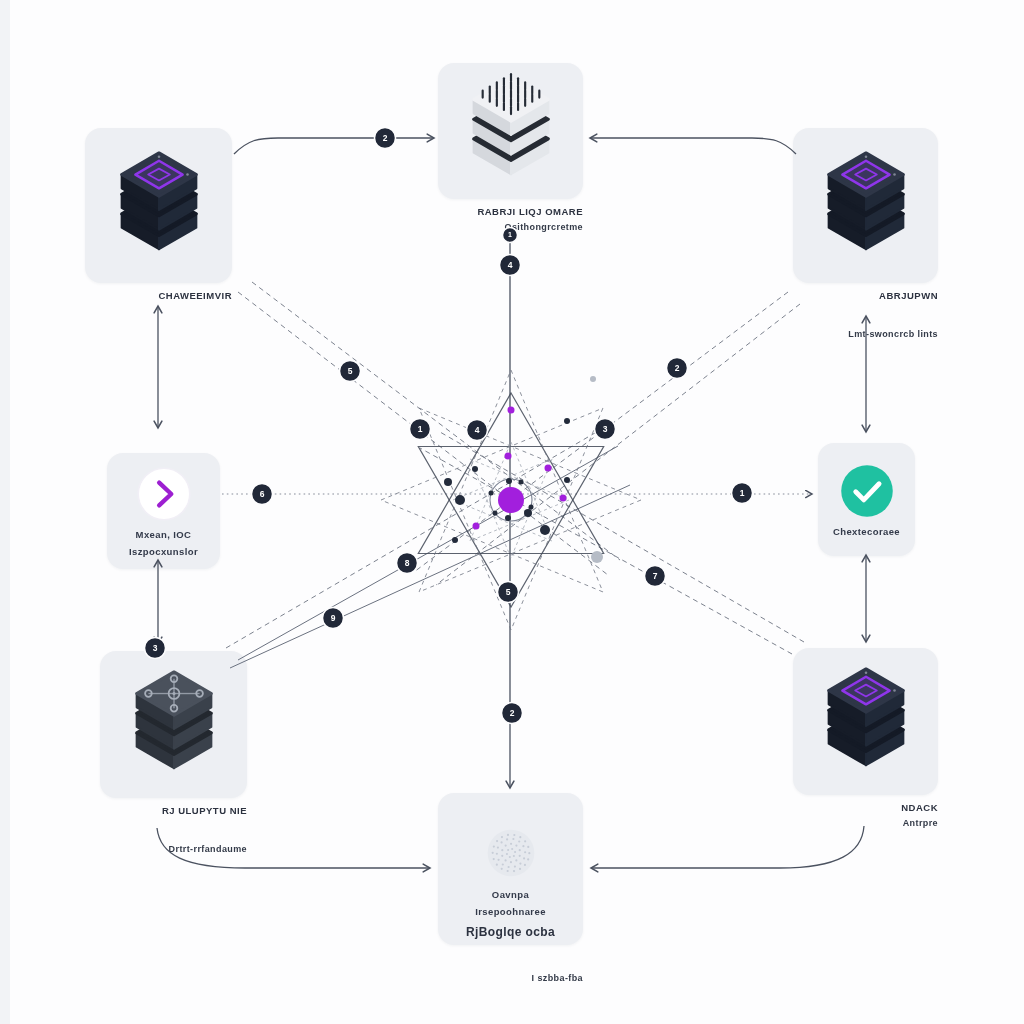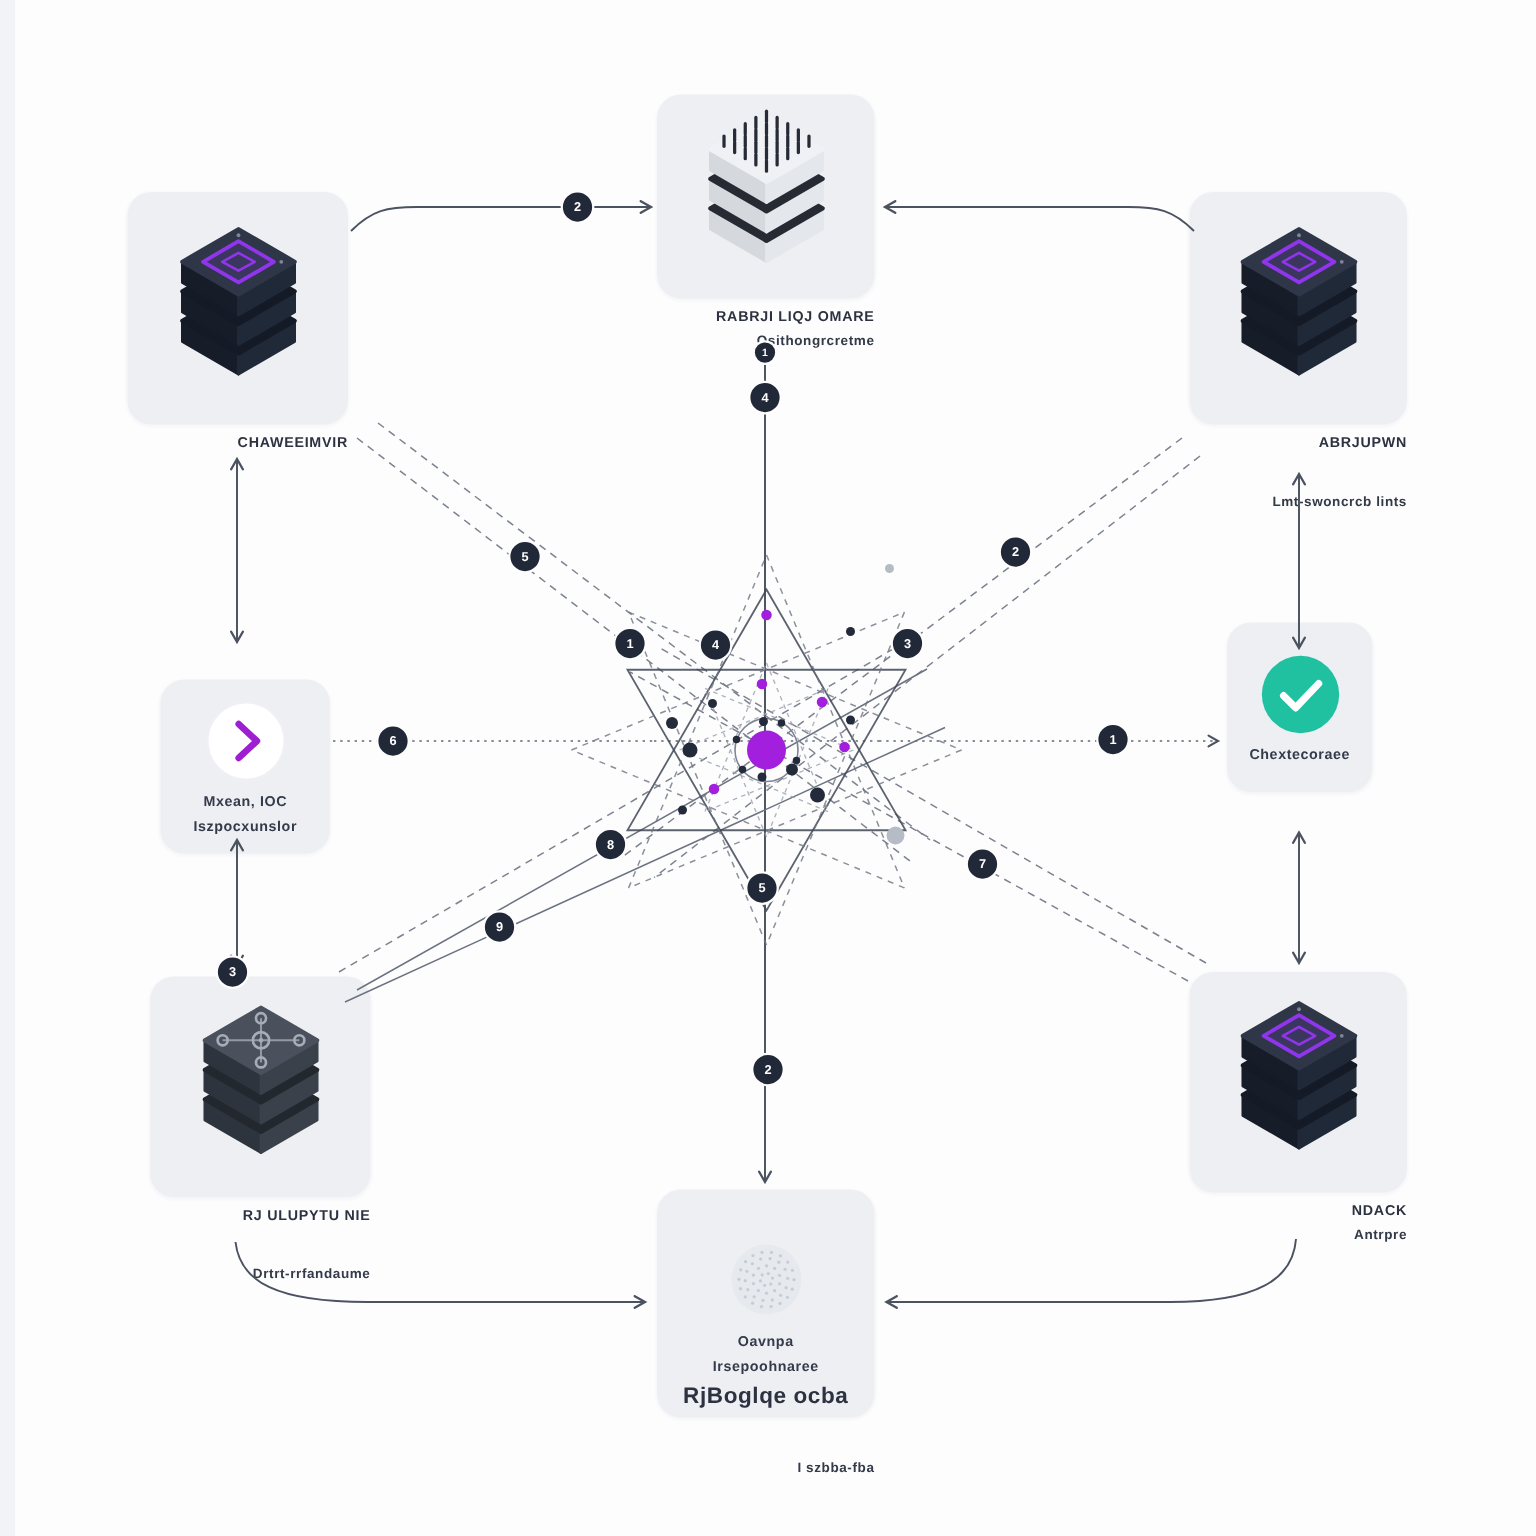--- a/index.html
+++ b/index.html
@@ -21,21 +21,21 @@
   .below{text-align:right;margin-top:7px;}
   .nl{font-size:9.5px;font-weight:700;color:#2c3240;letter-spacing:.5px;}
   .ns{font-size:9px;font-weight:600;color:#333a48;letter-spacing:.4px;margin-top:5px;}
   .ns:empty,.nl:empty{display:none;}
   .u{margin-top:28px;}
   .inner{text-align:center;}
   .il{font-size:9.5px;font-weight:700;color:#333a4a;letter-spacing:.4px;margin-top:6px;}
   .il:empty{display:none;}
   .bottom-text{
     position:absolute;bottom:6px;left:0;right:0;text-align:center;
-    font-size:15px;font-weight:700;color:#2c3240;letter-spacing:.4px;
+    font-size:12px;font-weight:700;color:#2c3240;letter-spacing:.4px;
   }
   #nc .node-icon{margin-top:2px;}
 </style>
 </head>
 <body>
 
 <div id="left-strip"></div>
 
 <svg id="diagram-svg" width="1024" height="1024" viewBox="0 0 1024 1024">
   <defs>
@@ -278,21 +278,21 @@
         <circle cx="36" cy="36" r="32" fill="#ffffff" stroke="#f1eff6" stroke-width="2"></circle>
         <polyline points="30,22 45,36 30,50" fill="none" stroke="#9d1fd1" stroke-width="5.5" stroke-linecap="round" stroke-linejoin="round"></polyline>
       </svg>
     <div class="inner">
       <div class="il">Mxean, IOC</div>
       <div class="il">Iszpocxunslor</div>
     </div>
   </div>
 </div>
 
-<div class="node" id="n4" style="left: 818px; top: 415px; width: 112px;">
+<div class="node" id="n4" style="left: 818px; top: 443px; width: 112px;">
   <div class="card" style="width: 97px; height: 113px;">
     <svg class="node-icon" viewBox="0 0 72 72" width="58" height="58">
         <circle cx="36" cy="36" r="32" fill="#1fc1a1"></circle>
         <polyline points="22,37 32,47 51,27" fill="none" stroke="#ffffff" stroke-width="6" stroke-linecap="round" stroke-linejoin="round"></polyline>
       </svg>
     <div class="inner">
       <div class="il">Chextecoraee</div>
 
     </div>
   </div>

